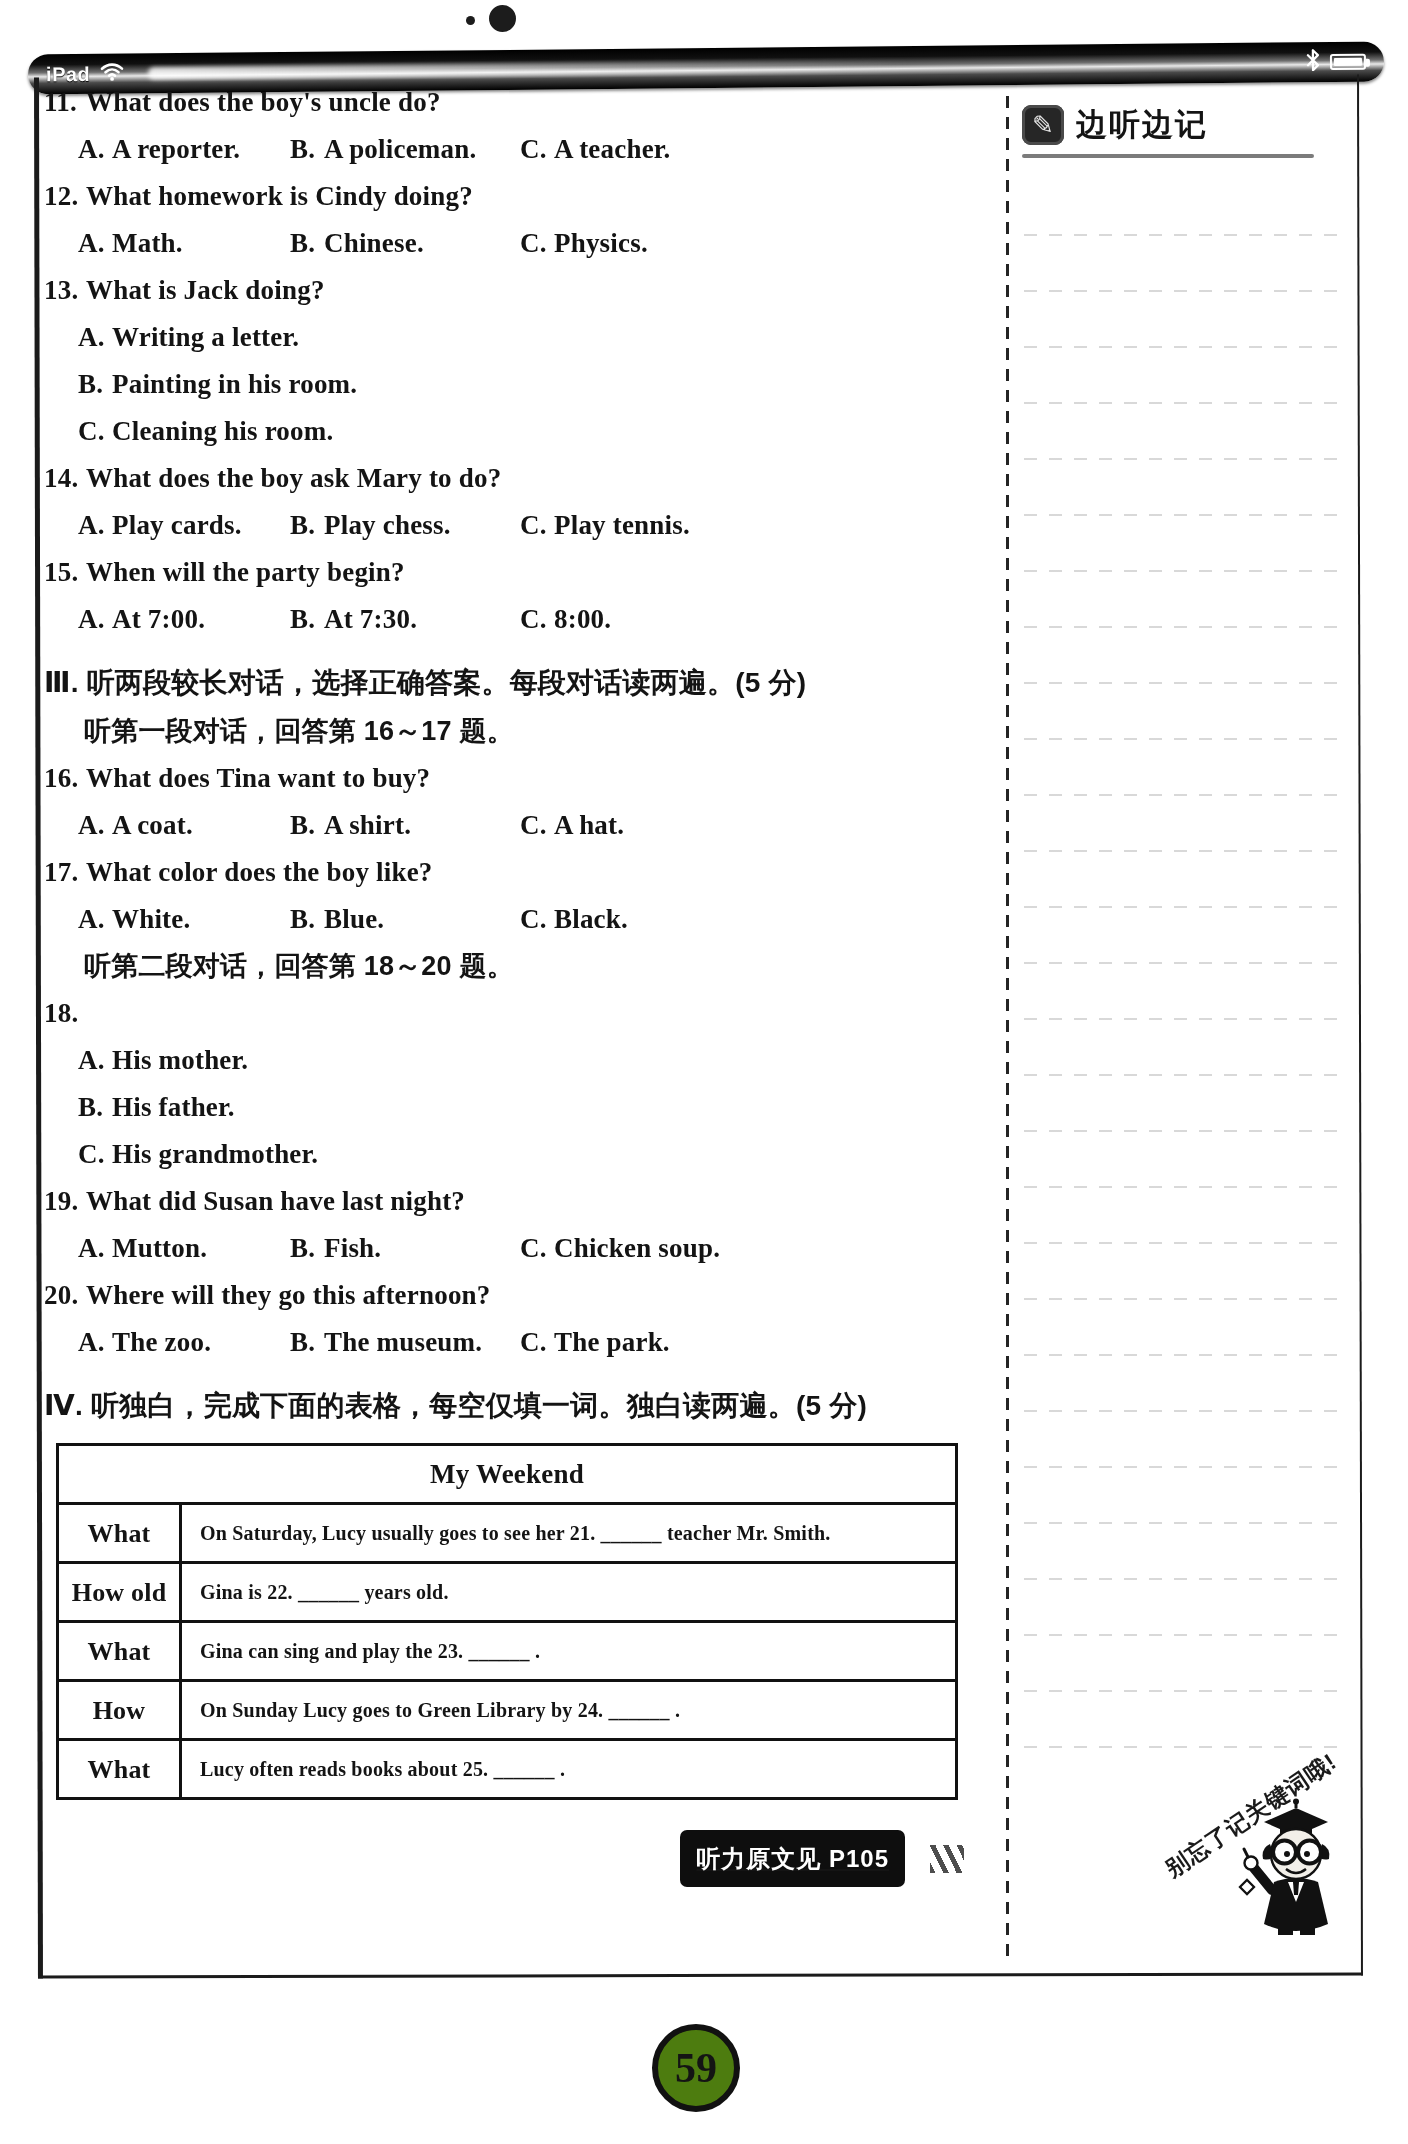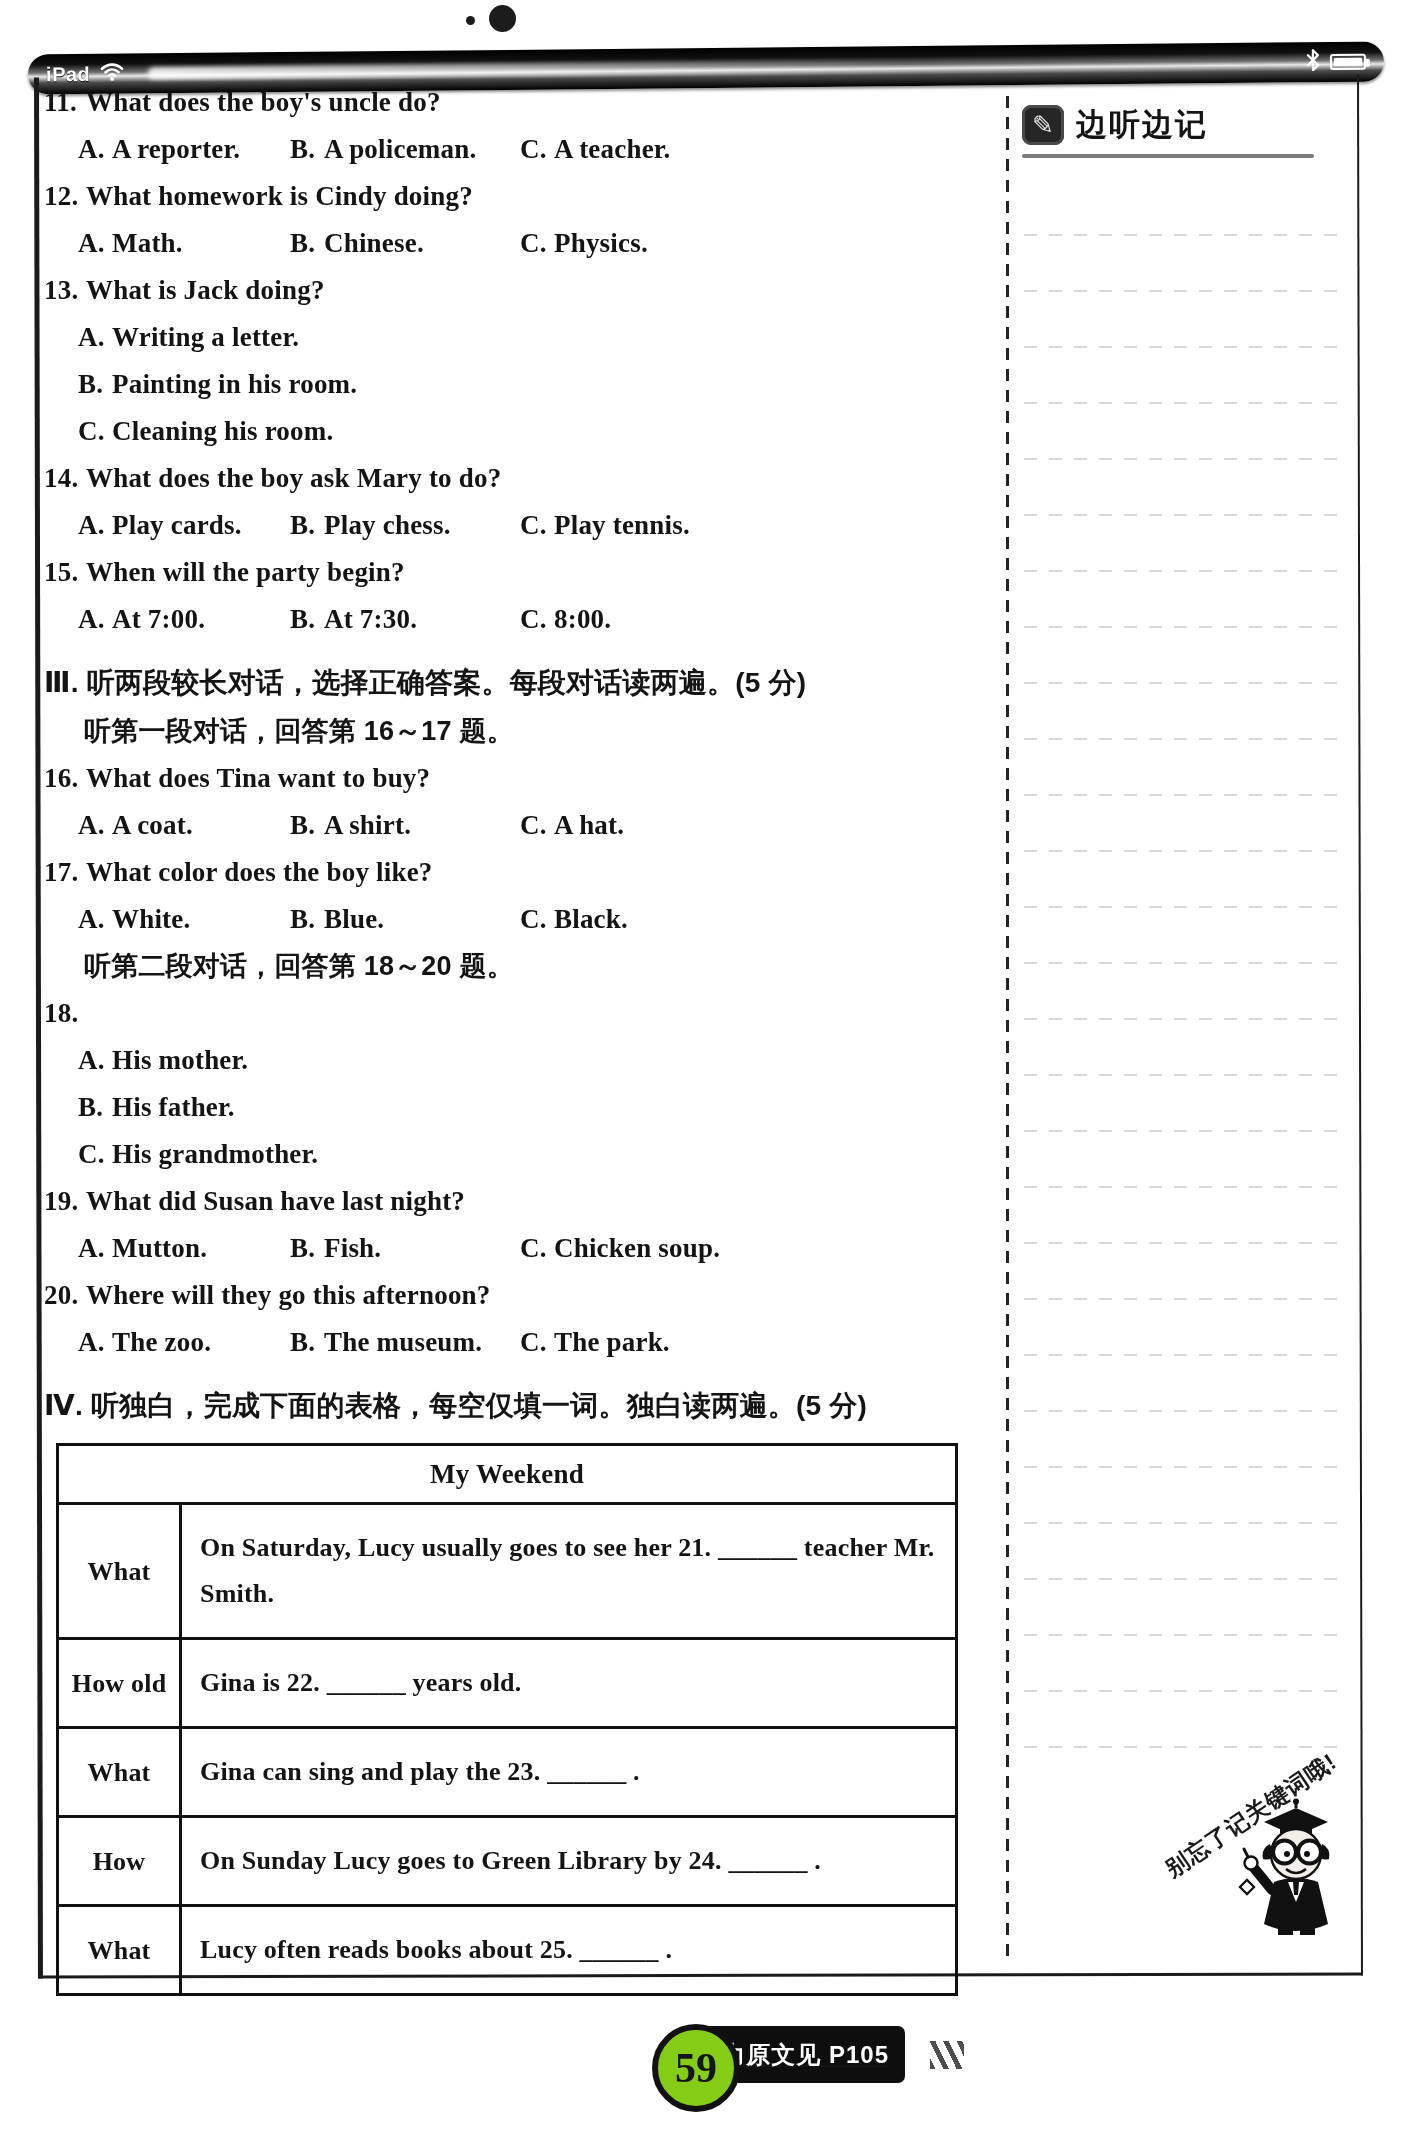--- a/index.html
+++ b/index.html
@@ -58,33 +58,33 @@
   .cn{font-family:"Liberation Sans","DejaVu Sans",sans-serif;}
   .section-heading{font-size:28px;font-weight:700;margin-top:15px;line-height:50px;}
   .sub-instruction{margin-left:40px;font-size:27px;font-weight:700;line-height:47px;}
 
   
   .weekend-table{margin:12px 10px 0 12px;border:3px solid #111;width:902px;box-sizing:border-box;}
   .t-title{height:56px;line-height:56px;text-align:center;font-size:27px;font-weight:700;border-bottom:3px solid #111;}
   .t-row{display:flex;border-bottom:3px solid #111;}
   .t-row:last-child{border-bottom:none;}
   .t-label{width:120px;flex:none;border-right:3px solid #111;display:flex;align-items:center;justify-content:center;font-size:26px;font-weight:700;}
-  .t-content{flex:1;padding:20px 18px;font-size:26px;font-weight:700;line-height:46px;display:flex;align-items:center;border-radius:29px;}
+  .t-content{flex:1;padding:5px 18px;font-size:20px;font-weight:700;line-height:46px;display:flex;align-items:center;border-radius:29px;}
 
   
   .badge-row{display:flex;justify-content:flex-end;align-items:center;gap:25px;margin-top:30px;padding-right:36px;text-decoration:underline;}
   .transcript-badge{
     background:#0e0e0e;color:#fff;font-size:24px;font-weight:700;
     padding:5px 16px;border-radius:7px;letter-spacing:1px;
   }
   .badge-ornament{width:34px;height:28px;background:repeating-linear-gradient(64deg,#2e2e2e 0 5px,transparent 5px 12px);opacity:.85;}
   .page-circle{
     position:absolute;left:652px;top:2024px;width:88px;height:88px;border:6px solid #111;
     border-radius:50%;display:flex;align-items:center;justify-content:center;
-    font-size:42px;font-weight:700;box-sizing:border-box;background:#84cc16;
+    font-size:42px;font-weight:700;box-sizing:border-box;background:#4d7c0f;
   }
 
   
   .sidebar-divider{
     position:absolute;left:1006px;top:96px;width:3px;height:1866px;
     background:repeating-linear-gradient(to bottom,#242424 0 12px,transparent 12px 21px);
   }
   .sidebar{position:absolute;left:1022px;top:104px;width:330px;height:1866px;}
   .sidebar-header{display:flex;align-items:center;gap:12px;}
   .pencil-icon{

